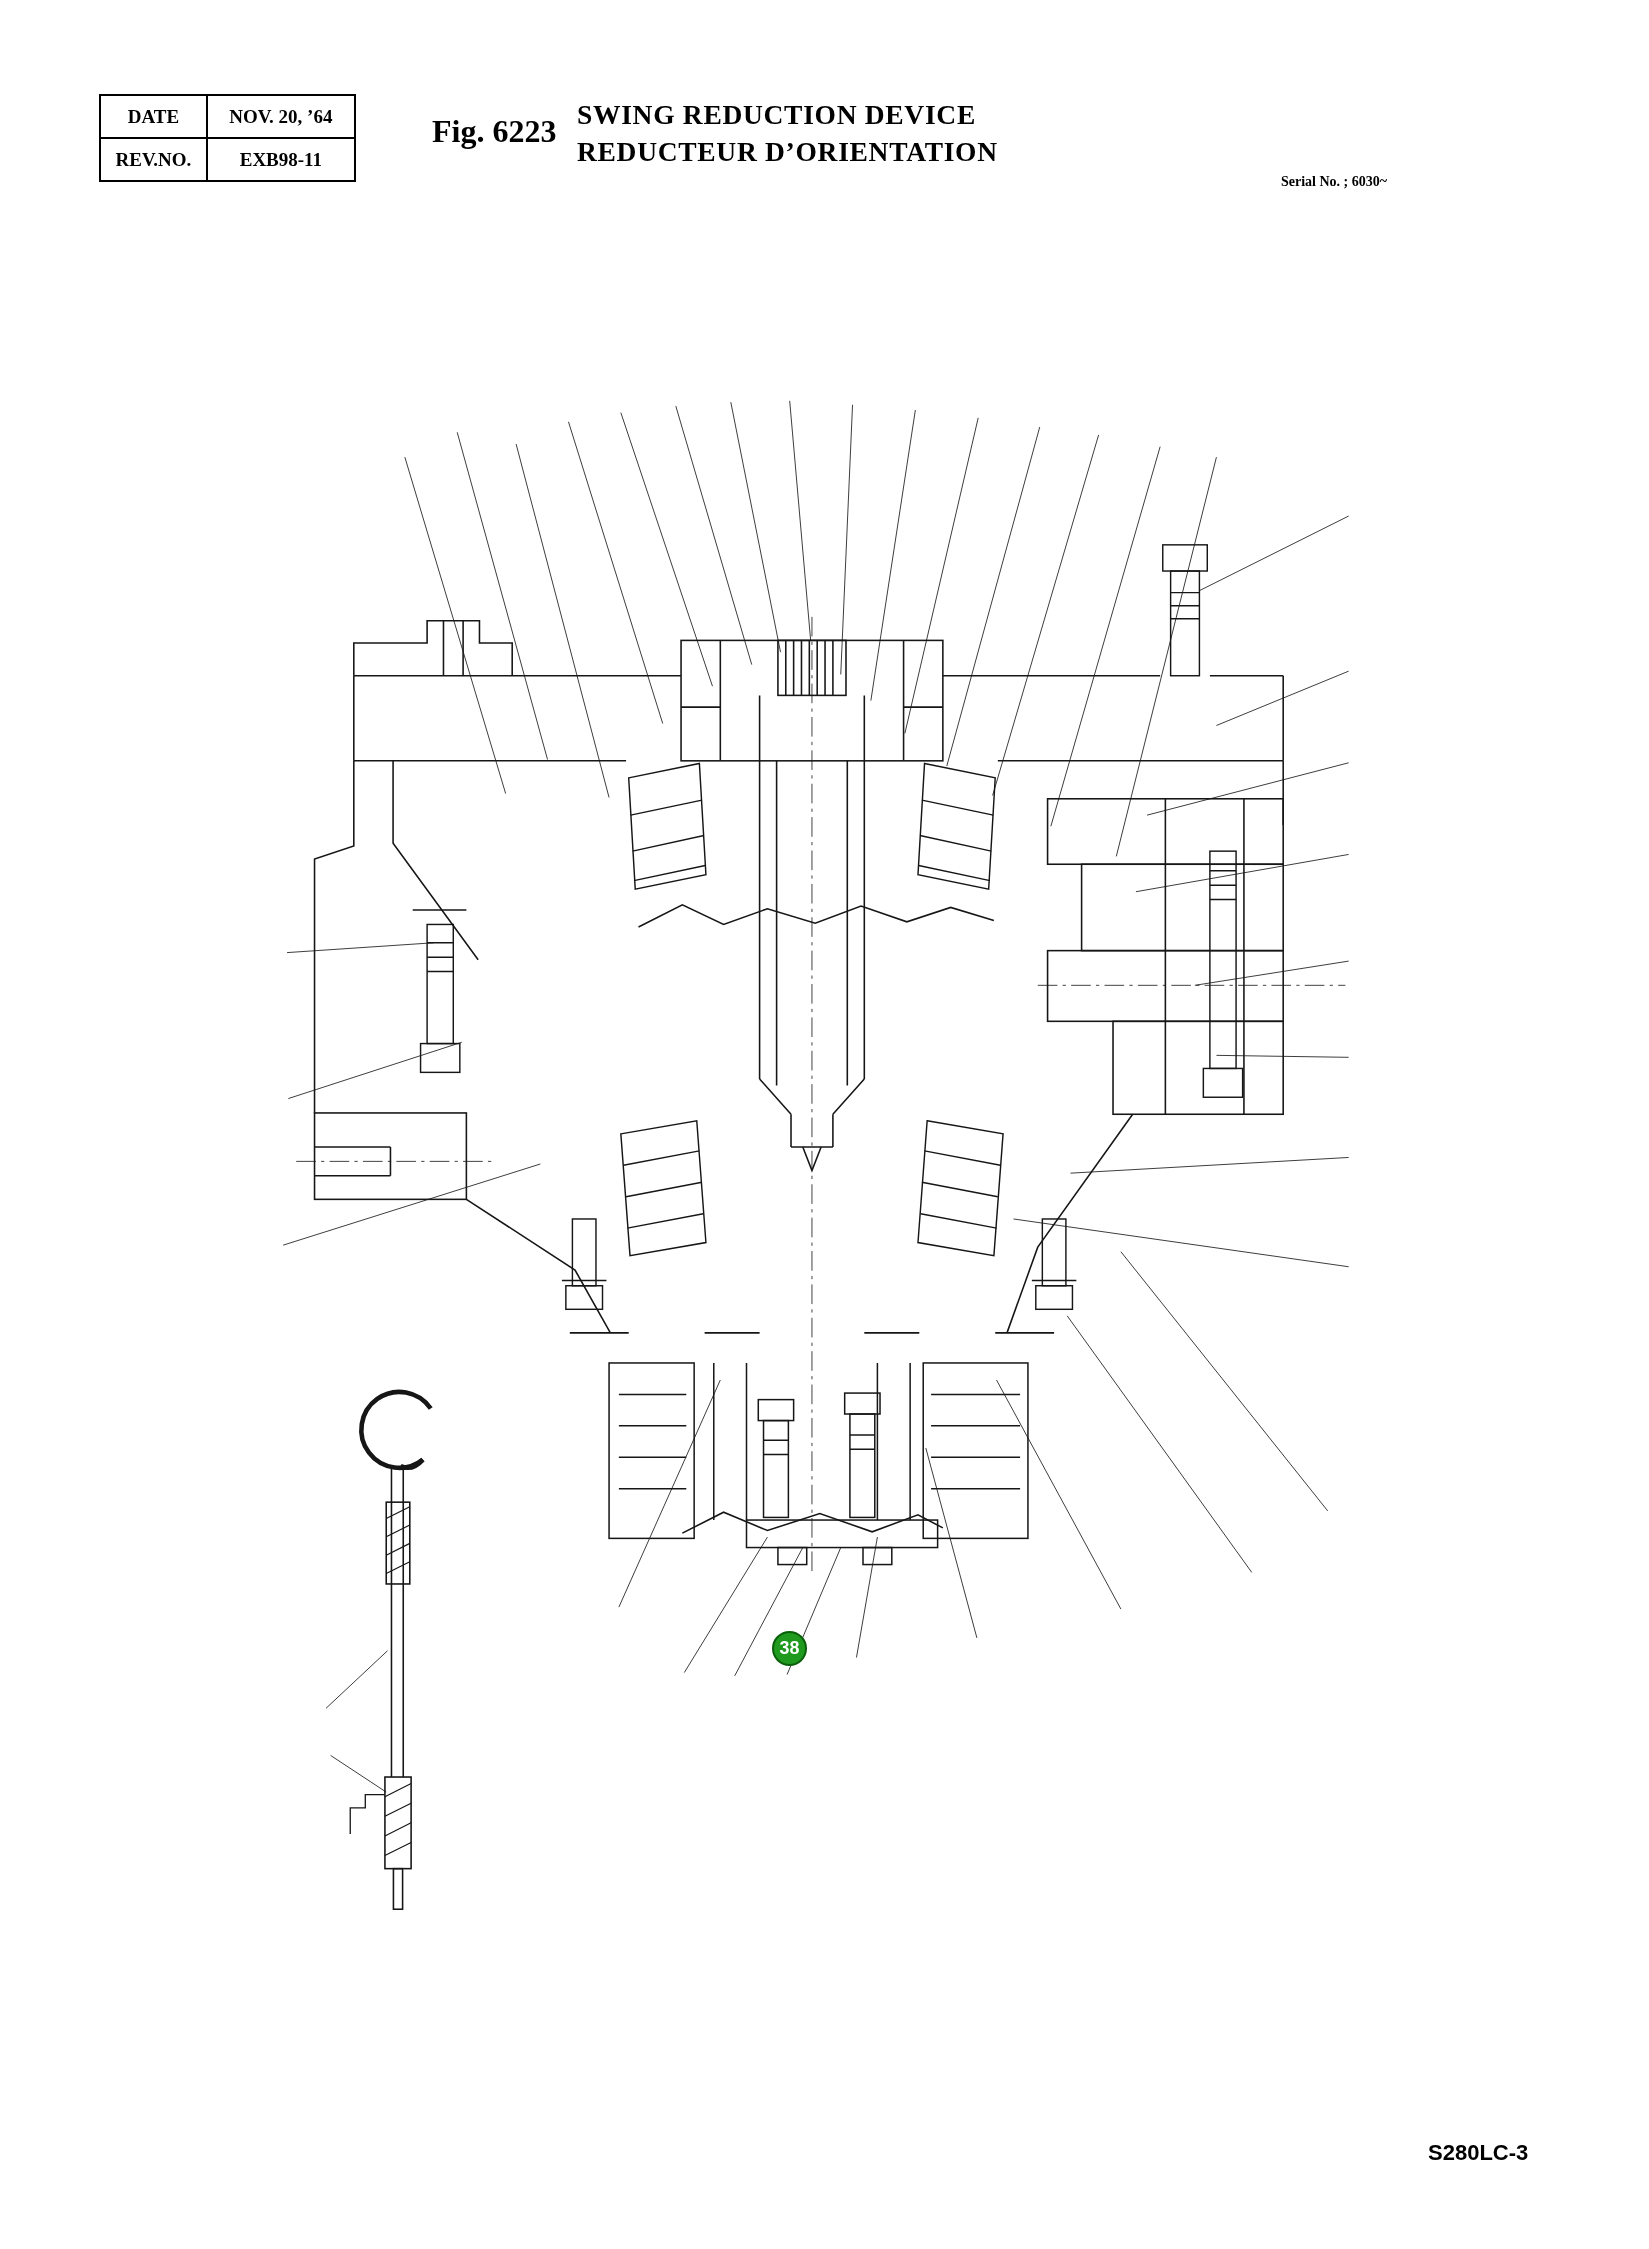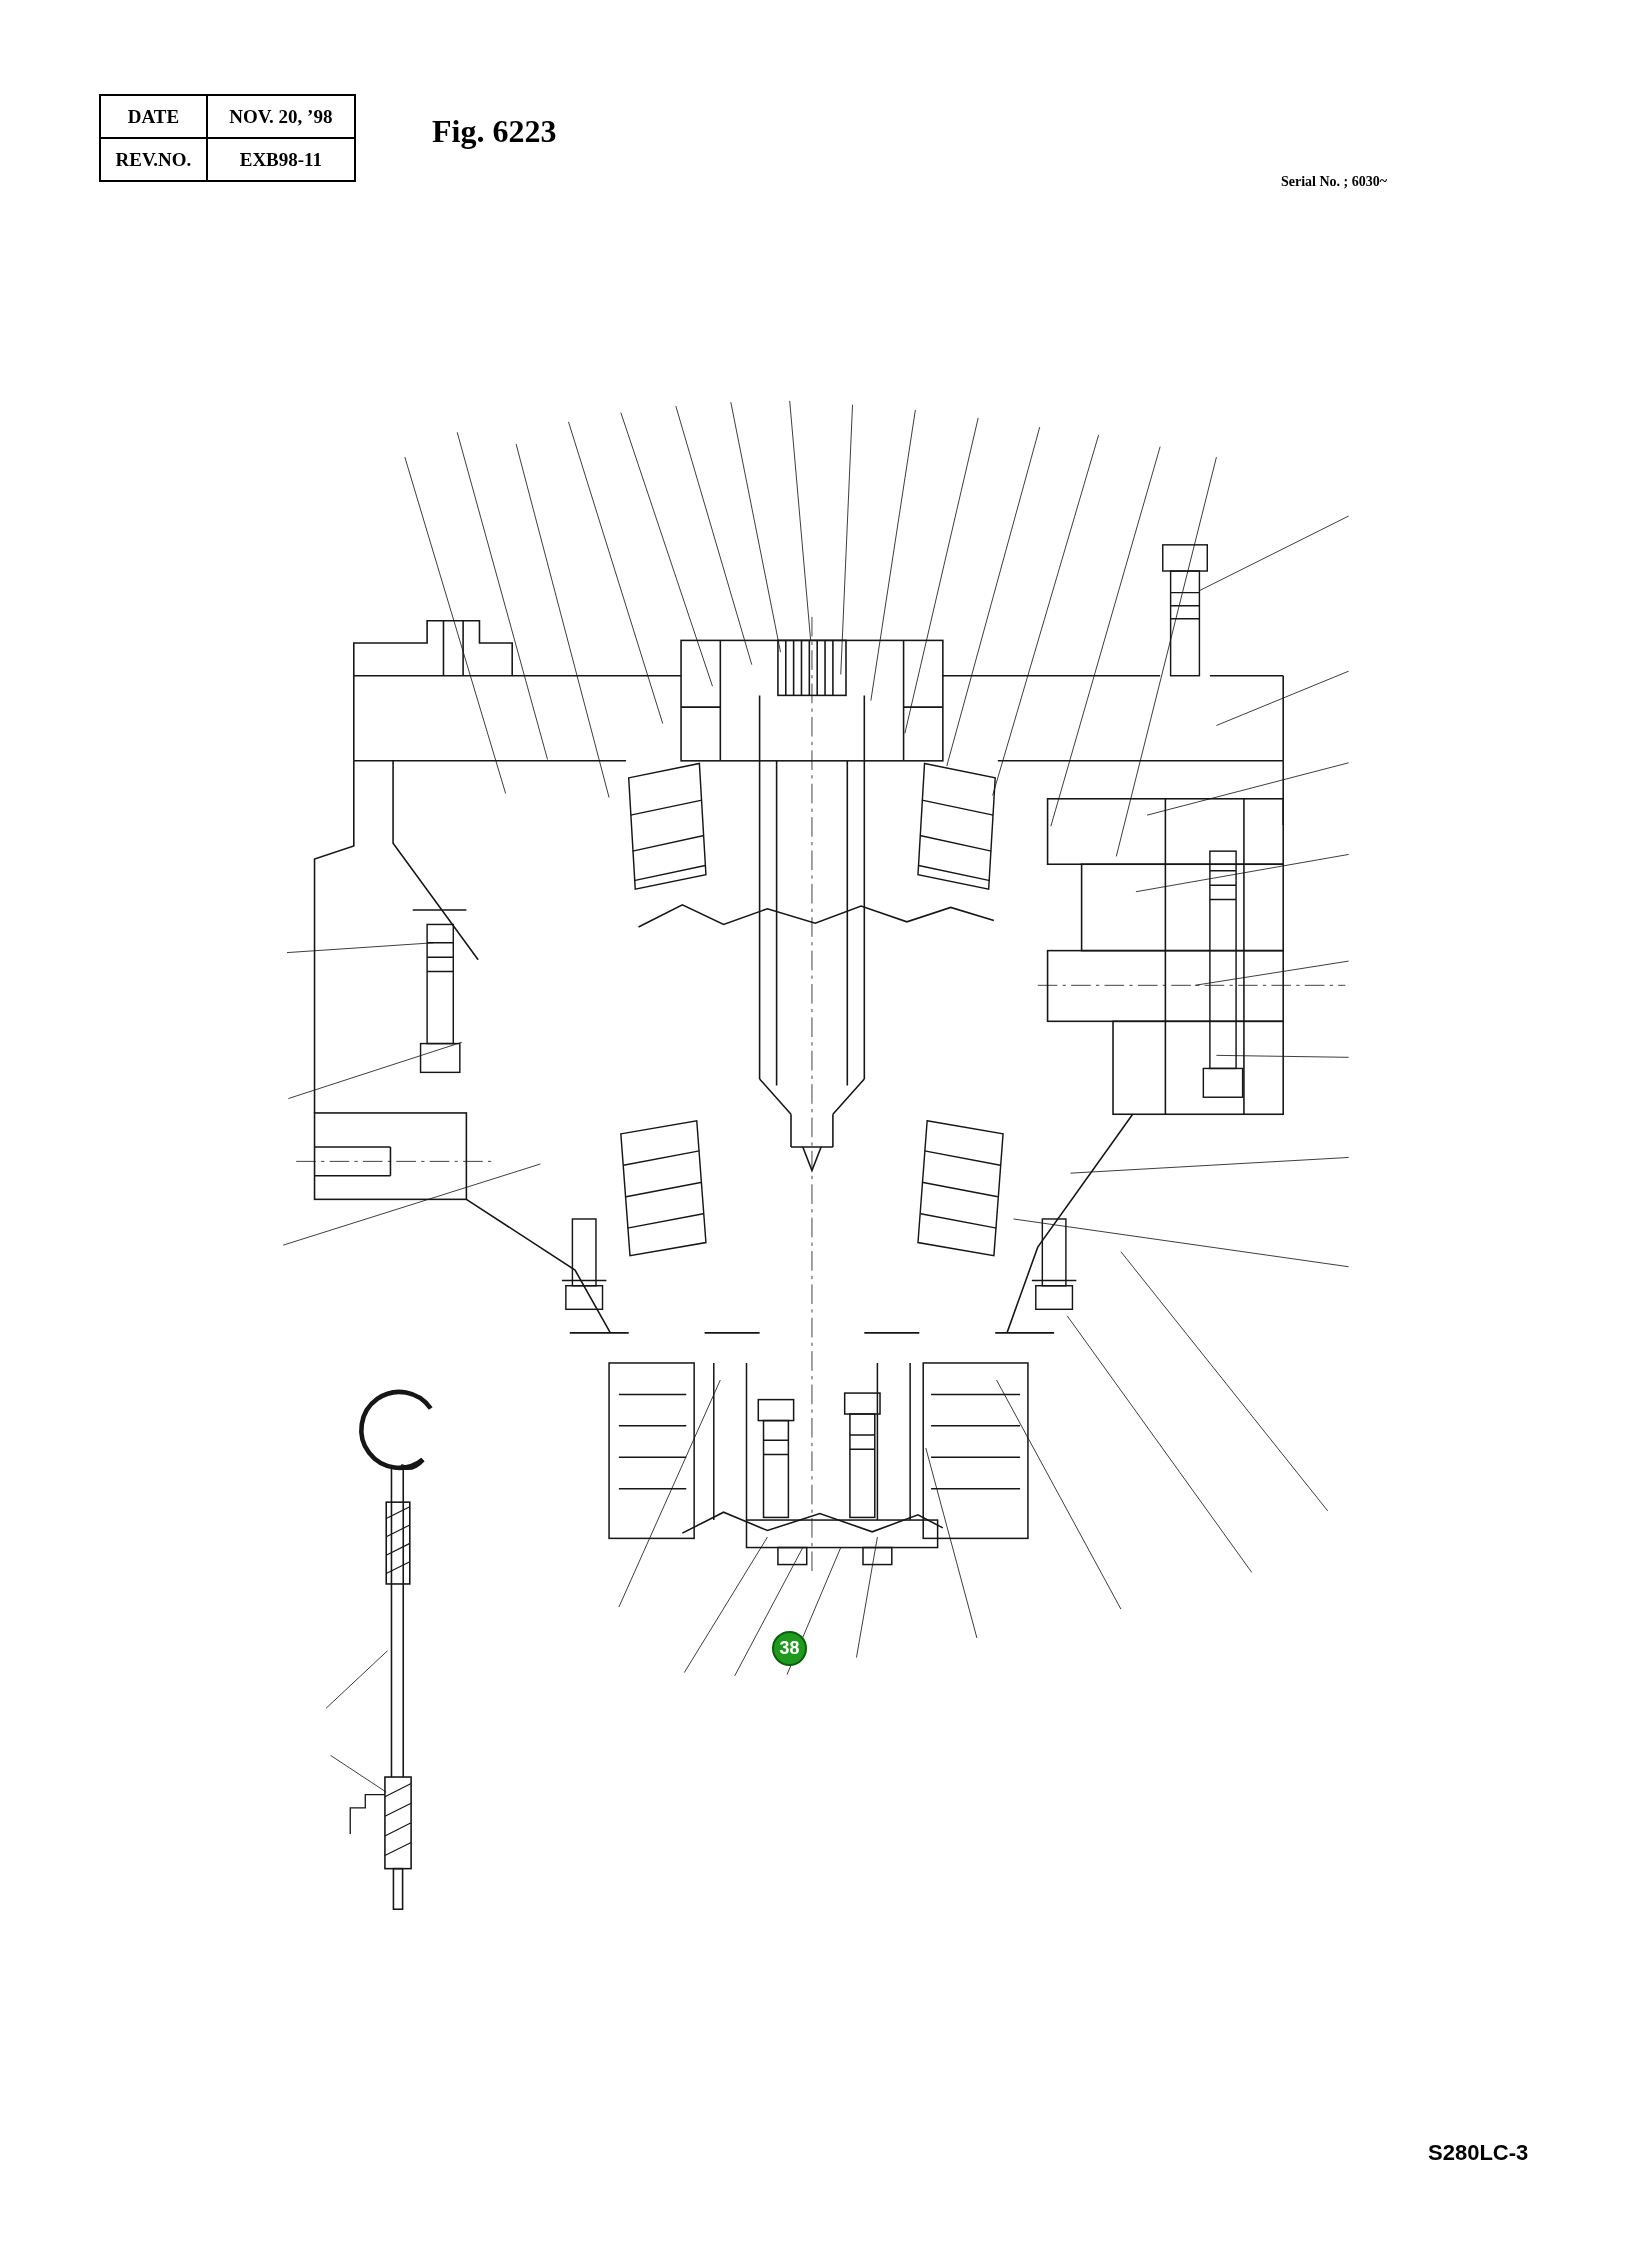--- a/index.html
+++ b/index.html
@@ -30,30 +30,34 @@
 </style>
 </head>
 <body>
 
 <div class="page">
 
   <table class="info-table">
     <tbody>
         <tr>
       <td class="lbl">DATE</td>
-      <td>NOV. 20, ’98</td>
+      <td>NOV. 20, ’64</td>
     </tr>
     <tr>
       <td class="lbl">REV.NO.</td>
       <td>EXB98-11</td>
     </tr>
   </tbody>
     </table>
 
   <div class="fig-label">Fig. 6223</div>
+  <div class="title">
+    <div>SWING REDUCTION DEVICE</div>
+    <div>REDUCTEUR D’ORIENTATION</div>
+  </div>
   <div class="serial">Serial No. ; 6030~</div>
 
   <svg class="drawing" style="left:262px;top:393px;width:1113px;height:1309px" viewBox="0 0 1700 2000">
 
     <g stroke="#3a3a3a" stroke-width="1.5" fill="none">
       <path d="M218 98 L372 612"></path>
         <path d="M298 60 L436 560"></path>
         <path d="M388 78 L530 618"></path>
       <path d="M468 44 L612 505"></path>
         <path d="M548 30 L688 448"></path>

